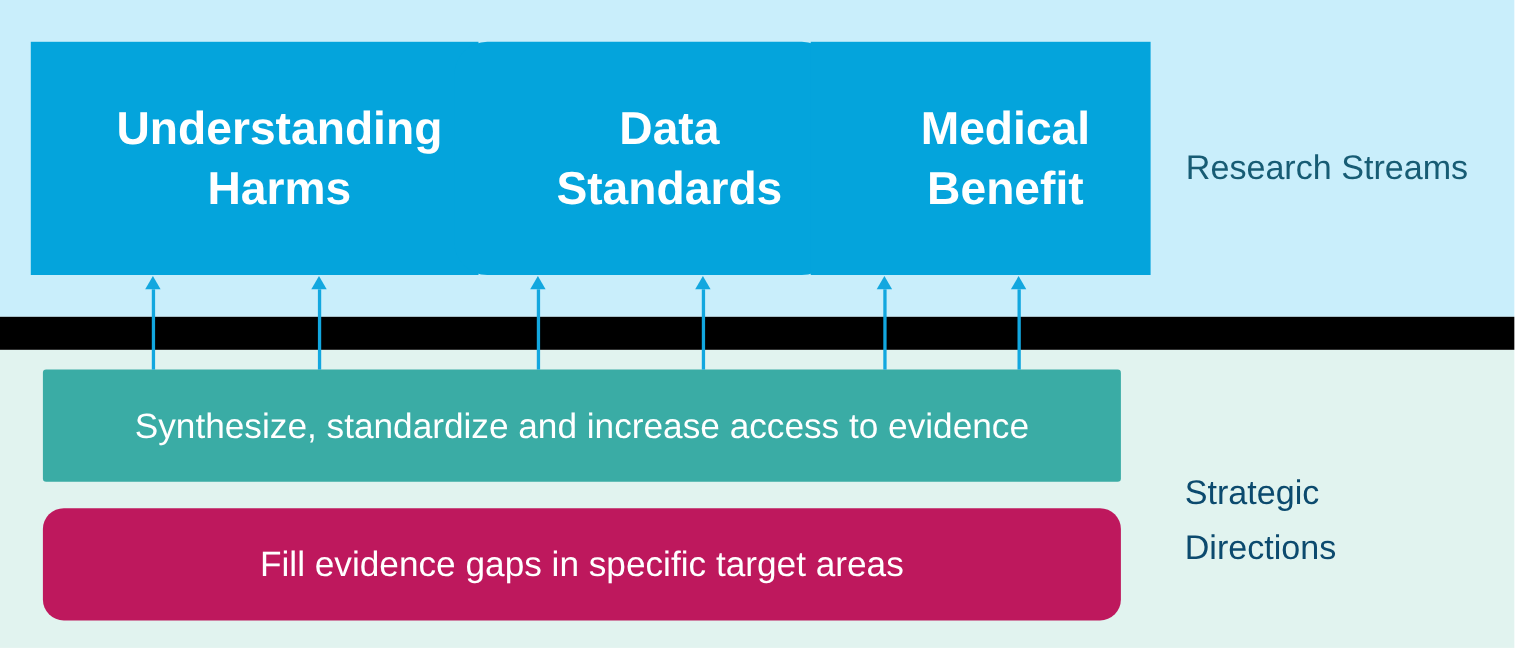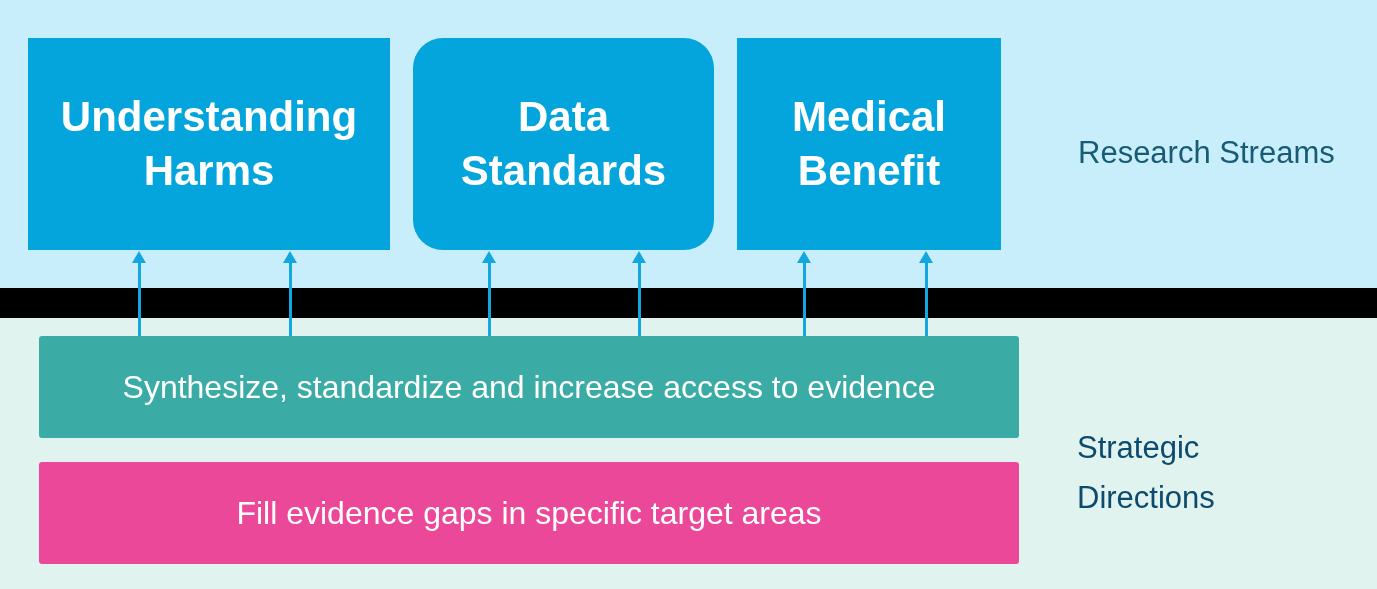--- a/index.html
+++ b/index.html
@@ -40,20 +40,21 @@
     height: 212px;
     display: flex;
     align-items: center;
     justify-content: center;
     text-align: center;
     color: #ffffff;
     font-weight: bold;
     font-size: 42px;
     line-height: 54px;
     z-index: 2;
+    padding-left: 45px;
   }
   .stream-box-1 { left: 28px;  width: 362px; }
   .stream-box-2 { left: 413px; width: 301px; border-radius: 30px; }
   .stream-box-3 { left: 737px; width: 264px; }
   .stream-box-1 .box-label { max-width: 320px; }
   .stream-box-2 .box-label { max-width: 230px; }
   .stream-box-3 .box-label { max-width: 220px; }
   
   .strategy-box {
     position: absolute;
@@ -154,20 +155,20 @@
     <div class="arrow-line" style="background-color: rgb(18, 167, 223);"></div>
   </div>
   <div class="arrow" style="left:919px">
     <div class="arrow-head" style="border-bottom-color: rgb(18, 167, 223);"></div>
     <div class="arrow-line" style="background-color: rgb(18, 167, 223);"></div>
   </div>
 
   <div class="strategy-box strategy-box-1" style="background-color: rgb(58, 172, 165);">
     <span class="box-label">Synthesize, standardize and increase access to evidence</span>
   </div>
-  <div class="strategy-box strategy-box-2" style="background-color: #ec4899;">
+  <div class="strategy-box strategy-box-2" style="background-color: #be185d; border-radius: 19px;">
     <span class="box-label">Fill evidence gaps in specific target areas</span>
   </div>
 
   <div class="side-label label-research" style="color: rgb(23, 92, 116);">Research Streams</div>
   <div class="side-label label-strategic" style="color: #0c4a6e;">Strategic Directions</div>
 
 </div>
 
 </body></html>

